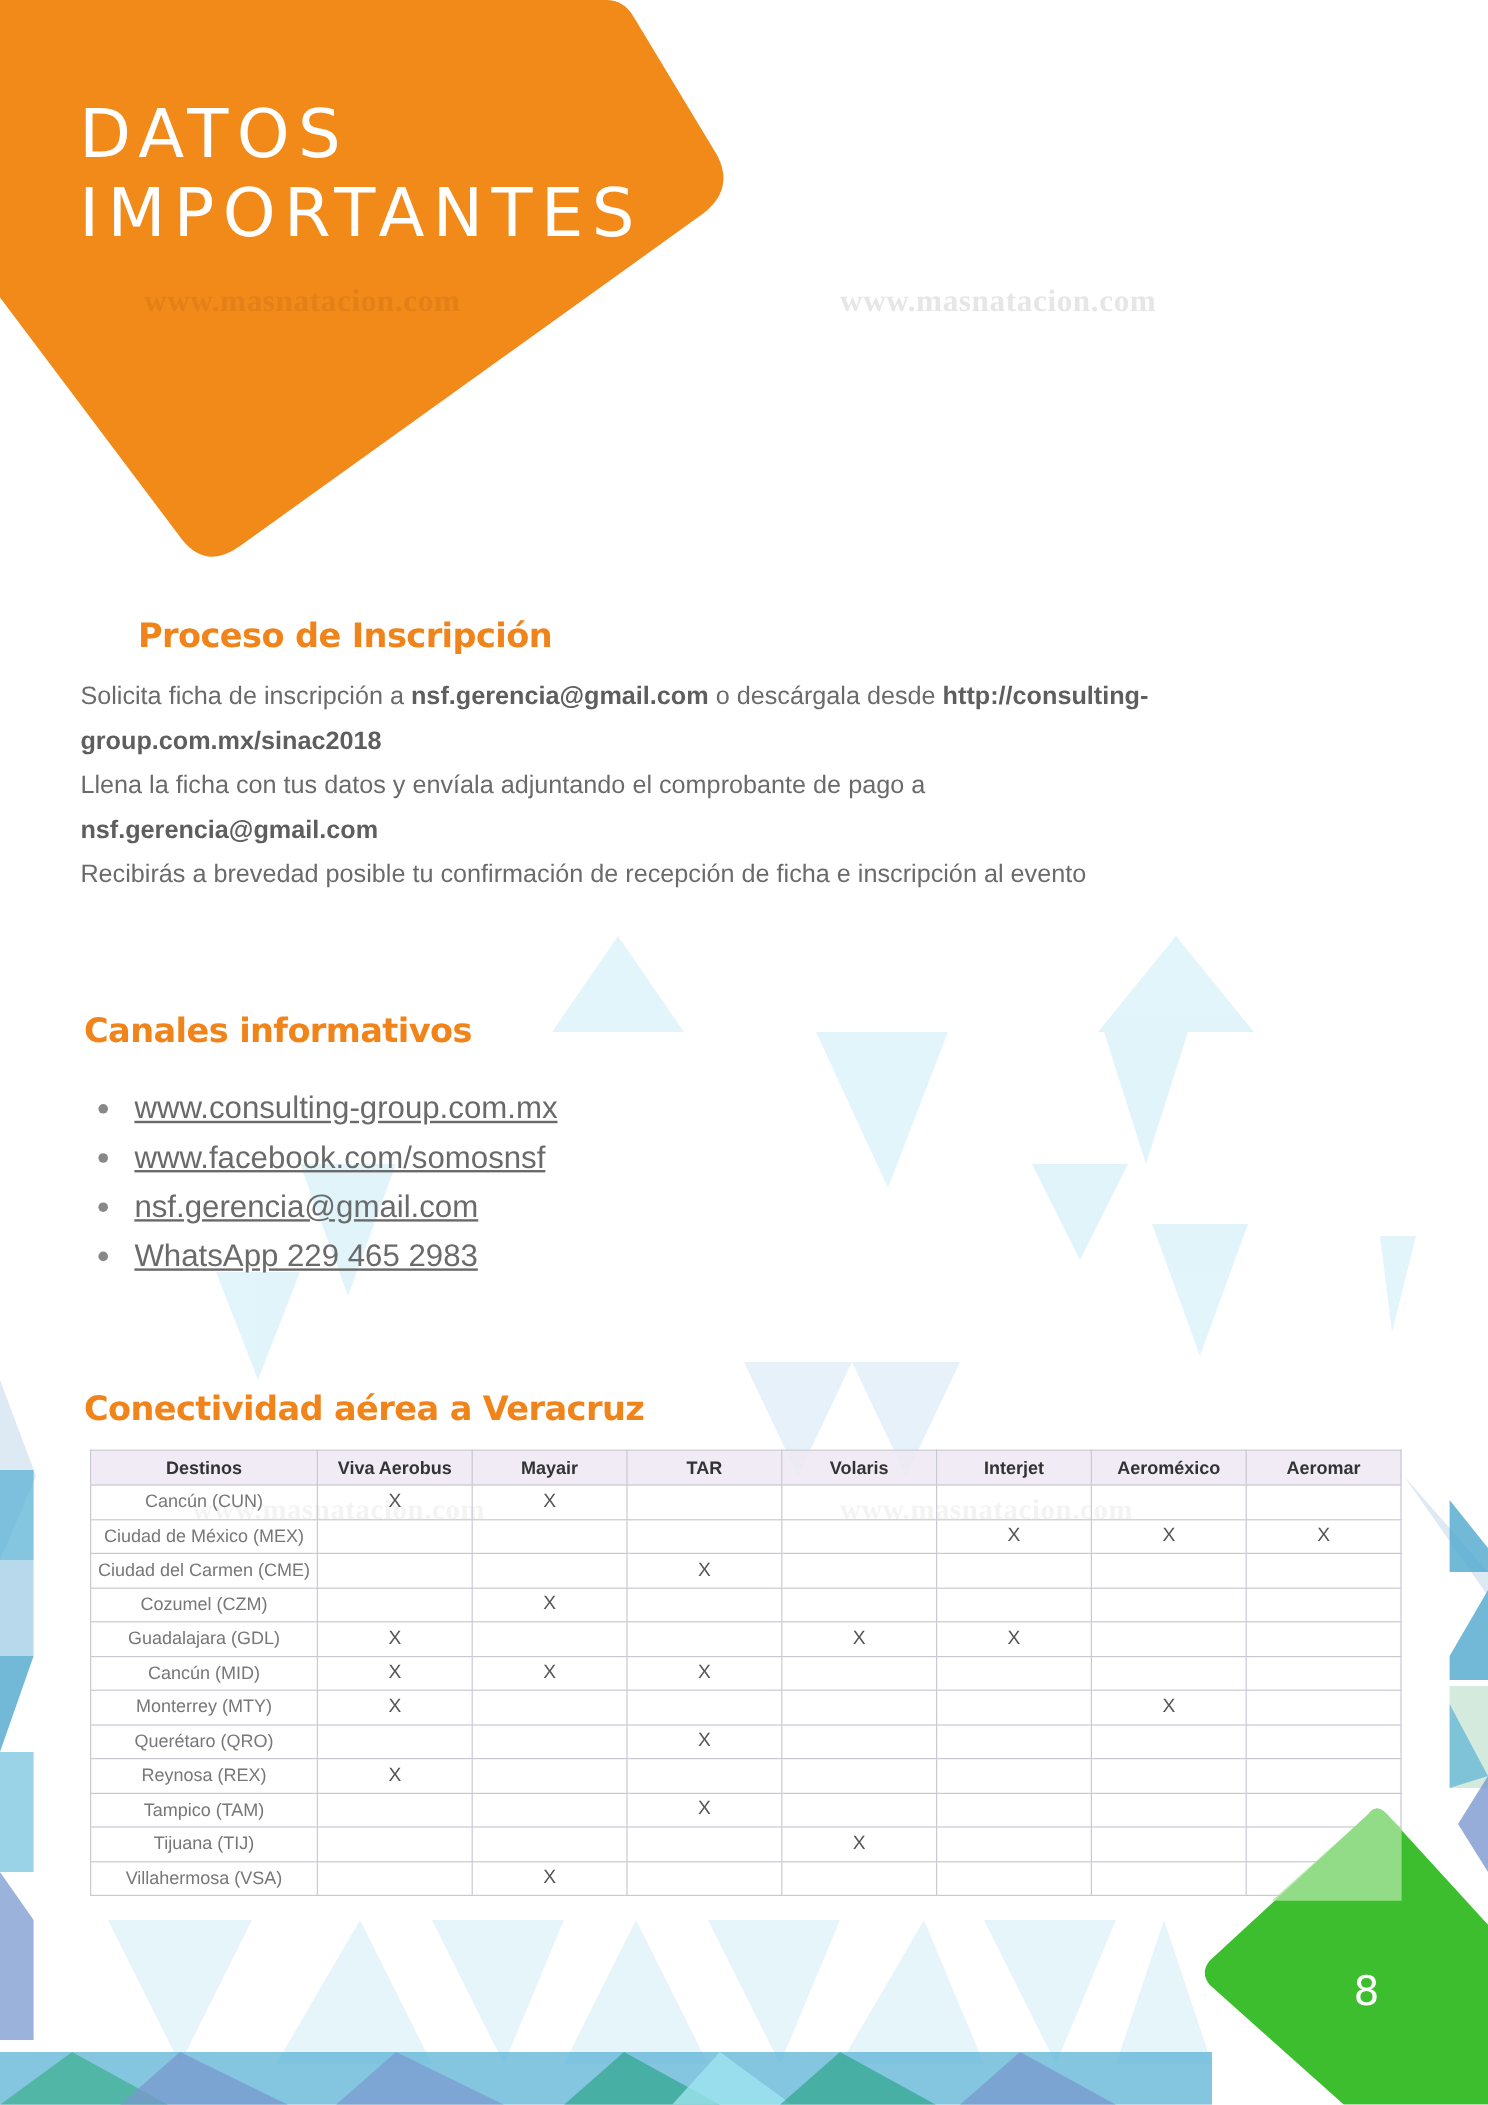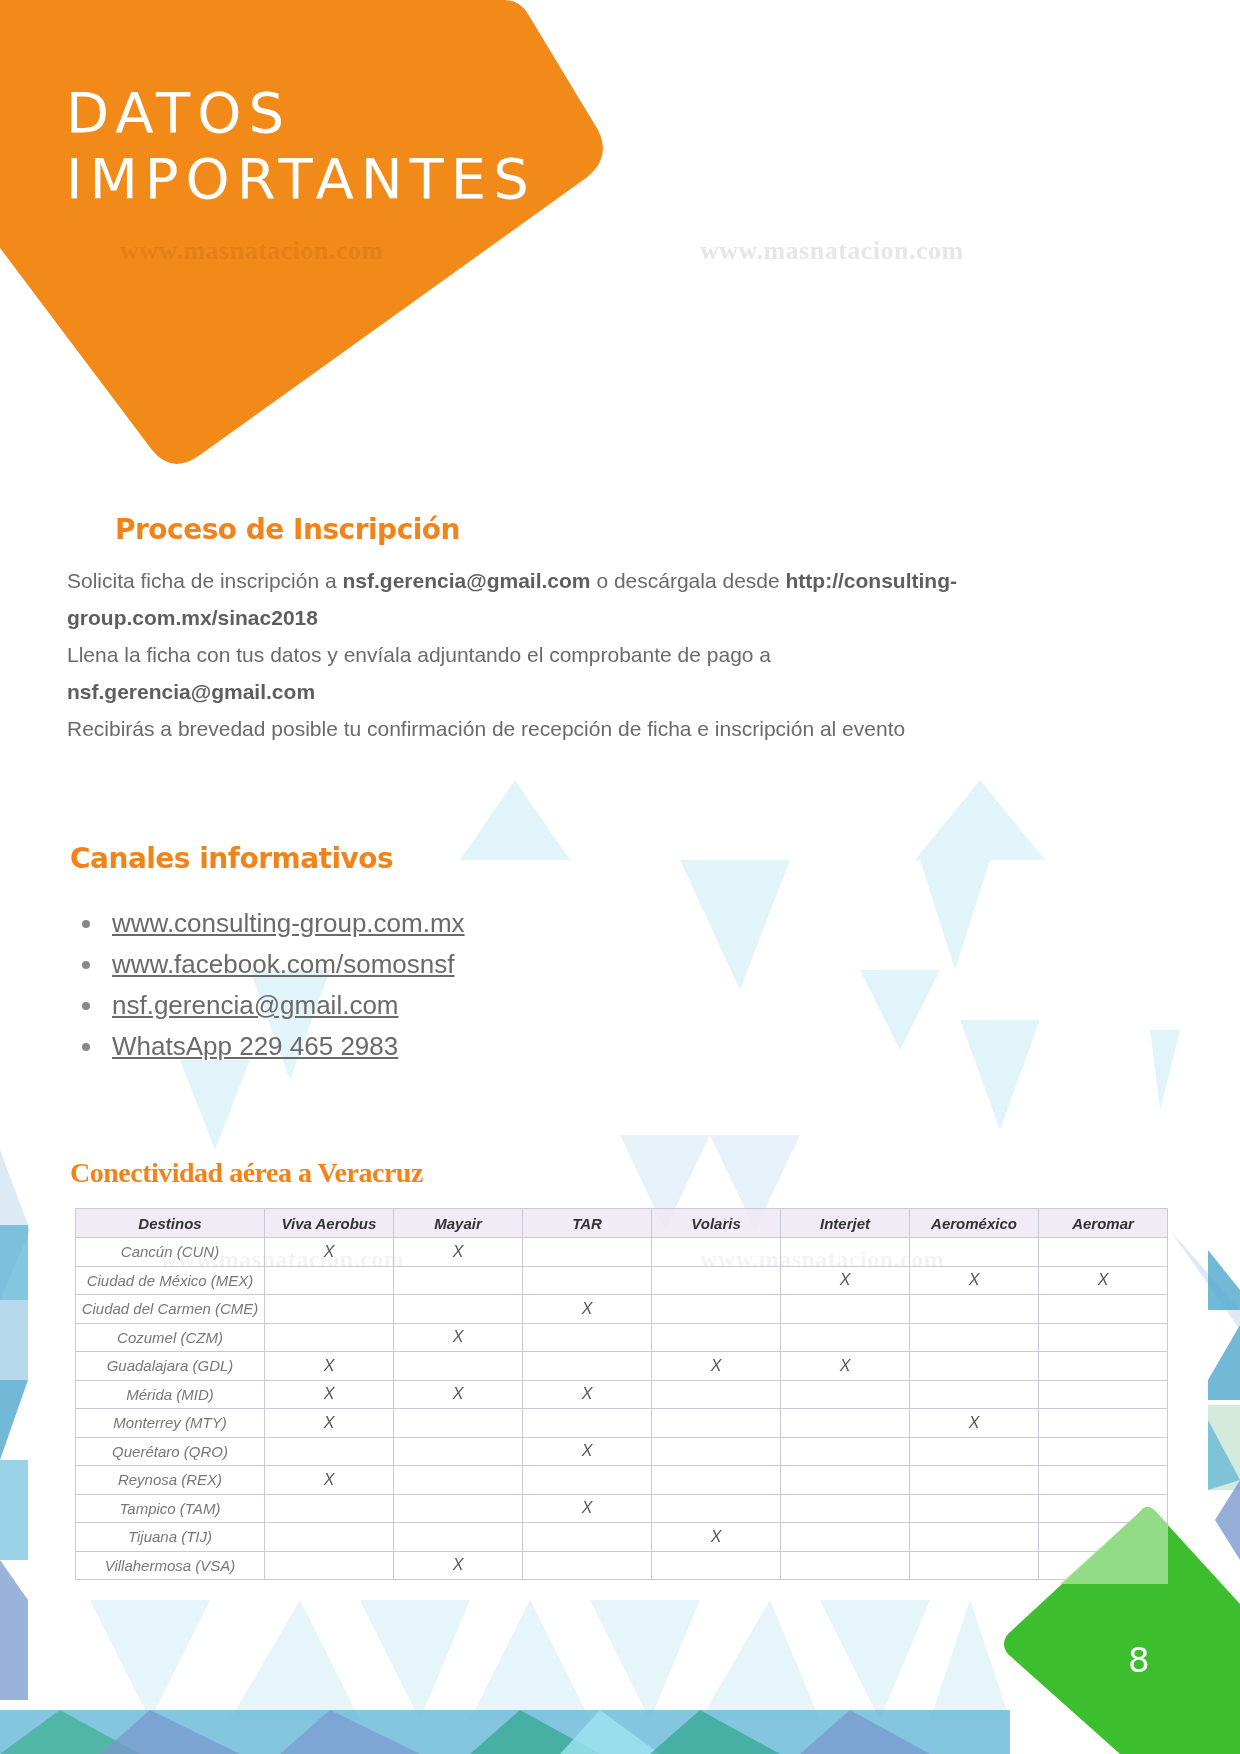--- a/index.html
+++ b/index.html
@@ -9,28 +9,28 @@
   .green-shape { position:absolute; right:0; bottom:0; z-index:3; }
   .title { position:absolute; left:66px; top:80px; z-index:2; color:#ffffff; font-family:"DejaVu Sans", sans-serif; font-weight:normal; font-size:56px; line-height:66px; letter-spacing:7px; }
   .watermark { position:absolute; z-index:2; font-family:Liberation Serif, serif; font-weight:bold; font-size:26px; letter-spacing:0.5px; }
   .wm1 { left:120px; top:236px; color:rgba(200,110,20,0.35); }
   .wm2 { left:700px; top:236px; color:rgba(200,200,200,0.45); }
   .wm3 { left:160px; top:1246px; color:rgba(180,180,180,0.35); font-size:24px; }
   .wm4 { left:700px; top:1246px; color:rgba(180,180,180,0.35); font-size:24px; }
   .section-heading { position:absolute; left:70px; z-index:2; color:#F0841A; font-family:"DejaVu Sans", sans-serif; font-size:28px; font-weight:bold; letter-spacing:-0.5px; margin:0; }
   .h-proceso { top:513px;margin-left:45px; }
   .h-canales { top:842px; }
-  .h-conect { top:1157px;font-family:Liberation Serif, serif; }
+  .h-conect { top:1157px; }
   .body-text { position:absolute; left:67px; top:562px; width:1100px; z-index:2; color:#6a6a6a; font-size:21px; line-height:37px; }
   .body-text b { color:#5e5e5e; }
   .body-text p { margin:0; }
   .channels { position:absolute; left:72px; top:903px; z-index:2; margin:0; padding:0; list-style:none; color:#6a6a6a; font-size:26px; line-height:41px;text-decoration:underline; }
   .channels li { display:flex; align-items:center; }
   .bullet { display:inline-block; width:8px; height:8px; border-radius:50%; background:#888; margin:0 22px 0 10px; }
-  .table-wrap { position:absolute; left:75px; top:1208px; z-index:2;font-style:italic; }
+  .table-wrap { position:absolute; left:75px; top:1208px; z-index:2; }
   table.conn { border-collapse:collapse; background:rgba(255,255,255,0.55); font-size:15px; color:#777; }
   table.conn th, table.conn td { border:1.5px solid #c9c9d4; text-align:center; padding:0; height:27.5px; }
   table.conn th { background:rgba(235,228,240,0.75); color:#333; font-weight:bold; font-size:15px; height:28px; }
   table.conn td.mark { color:#555; font-size:16px; }
   .c0{width:188px}.c1,.c2,.c3,.c4,.c5,.c6,.c7{width:128px}
   .page-num { position:absolute; left:1128px; top:1640px; z-index:4; color:#ffffff; font-family:"DejaVu Sans", sans-serif; font-size:34px; }
 </style>
 </head>
 <body>
 
@@ -197,21 +197,21 @@
           <td class="c0">Guadalajara (GDL)</td>
           <td class="c1 mark">X</td>
           <td class="c2 mark"></td>
           <td class="c3 mark"></td>
           <td class="c4 mark">X</td>
           <td class="c5 mark">X</td>
           <td class="c6 mark"></td>
           <td class="c7 mark"></td>
         </tr>
         <tr>
-          <td class="c0">Mérida (MID)</td>
+          <td class="c0">Cancún (MID)</td>
           <td class="c1 mark">X</td>
           <td class="c2 mark">X</td>
           <td class="c3 mark">X</td>
           <td class="c4 mark"></td>
           <td class="c5 mark"></td>
           <td class="c6 mark"></td>
           <td class="c7 mark"></td>
         </tr>
         <tr>
           <td class="c0">Monterrey (MTY)</td>

